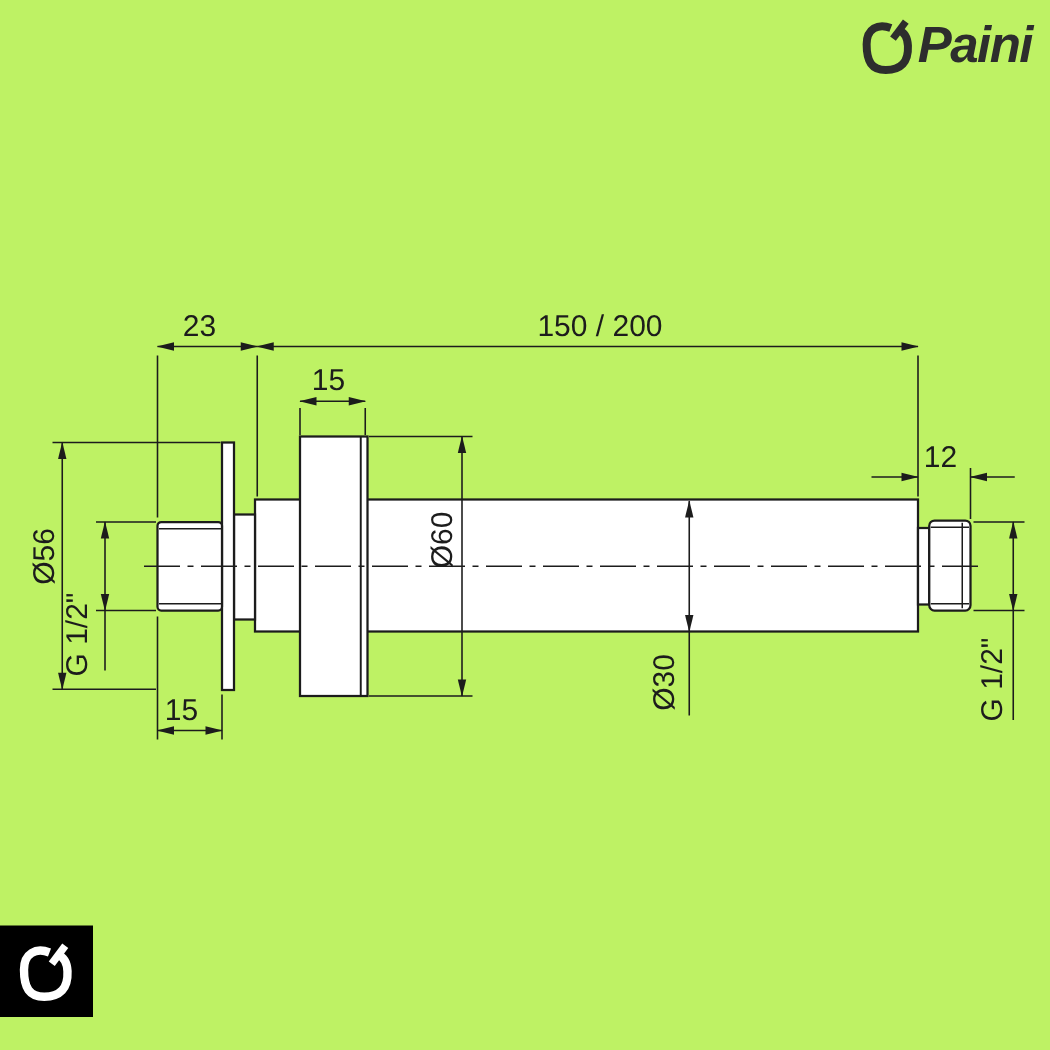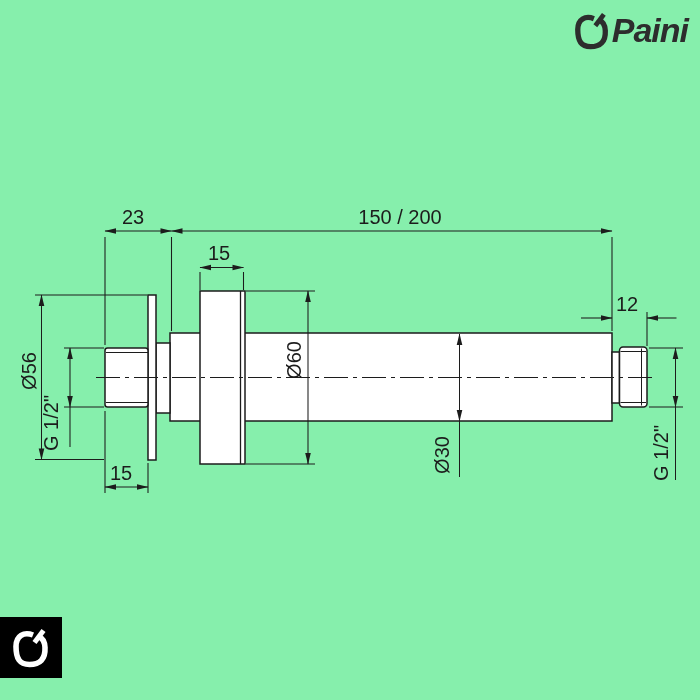--- a/index.html
+++ b/index.html
@@ -1,17 +1,17 @@
 <!DOCTYPE html>
 <html><head>
 <meta charset="utf-8">
 <style>
   html,body{margin:0;padding:0;background:#fff;}
   .page{
-    position:relative;width:700px;height:700px;background:#86efac;
+    position:relative;width:700px;height:700px;background:#bef264;
     font-family:"Liberation Sans",sans-serif;overflow:hidden;
   }
   .brand{
     position:absolute;top:10px;right:12px;display:flex;align-items:center;gap:1px;
     color:#2d2d2d;
   }
   .brand .mark{width:38px;height:38px;margin-top:2px;}
   .brand .wordmark{
     font-size:34px;font-weight:bold;font-style:italic;letter-spacing:-1px;
     color:#2d2d2d;line-height:1;

